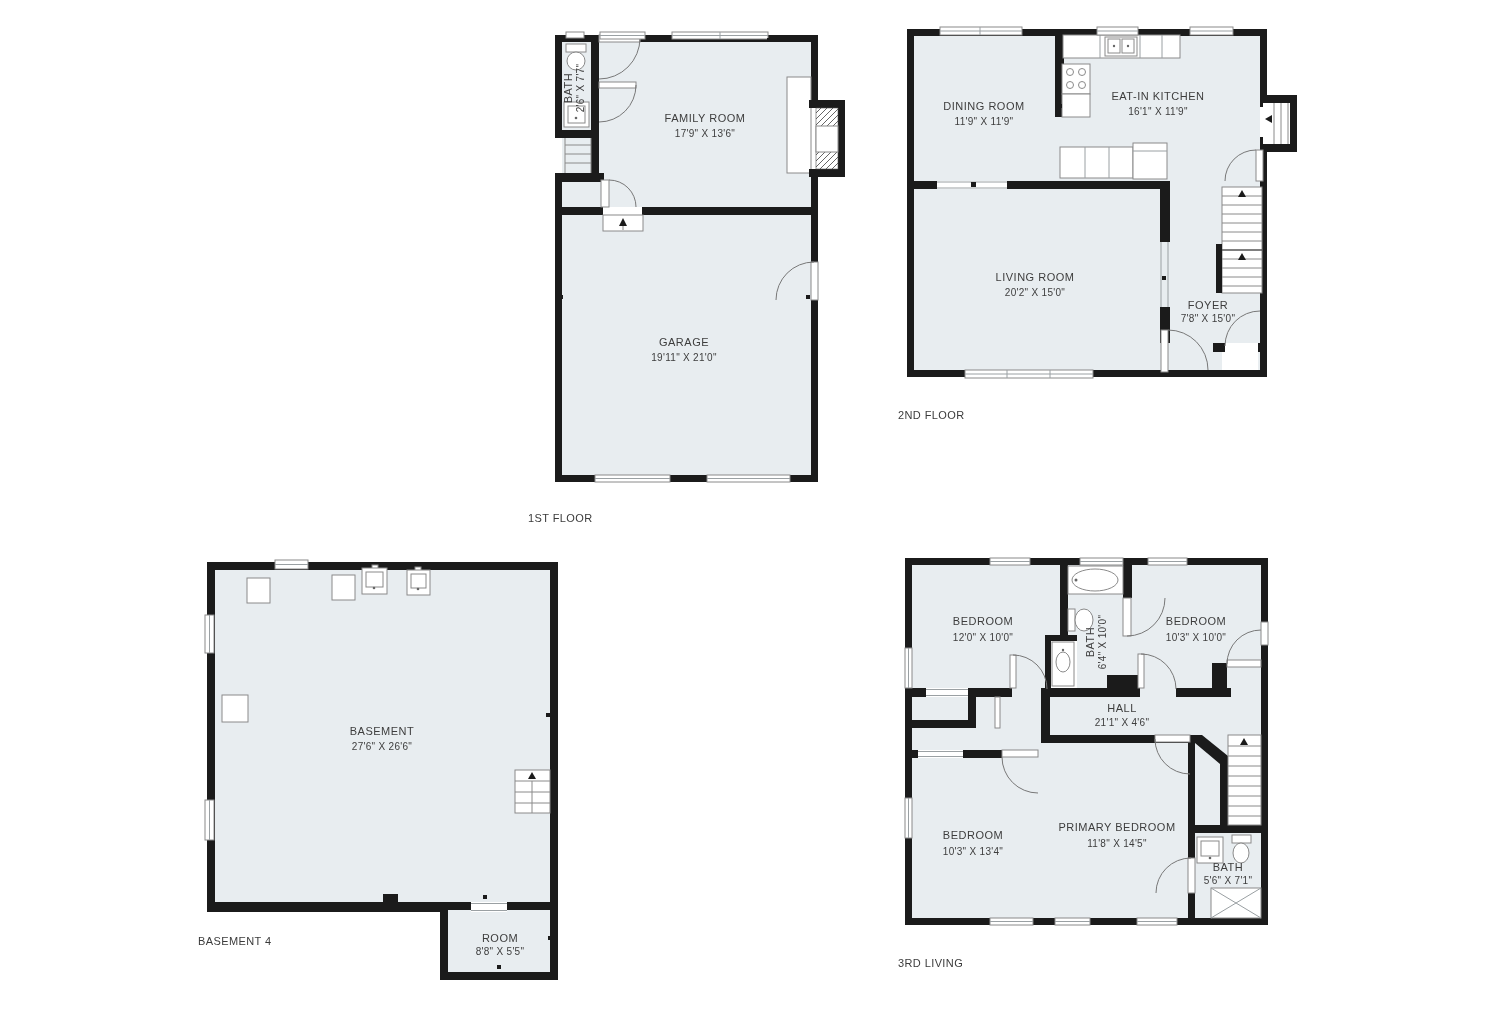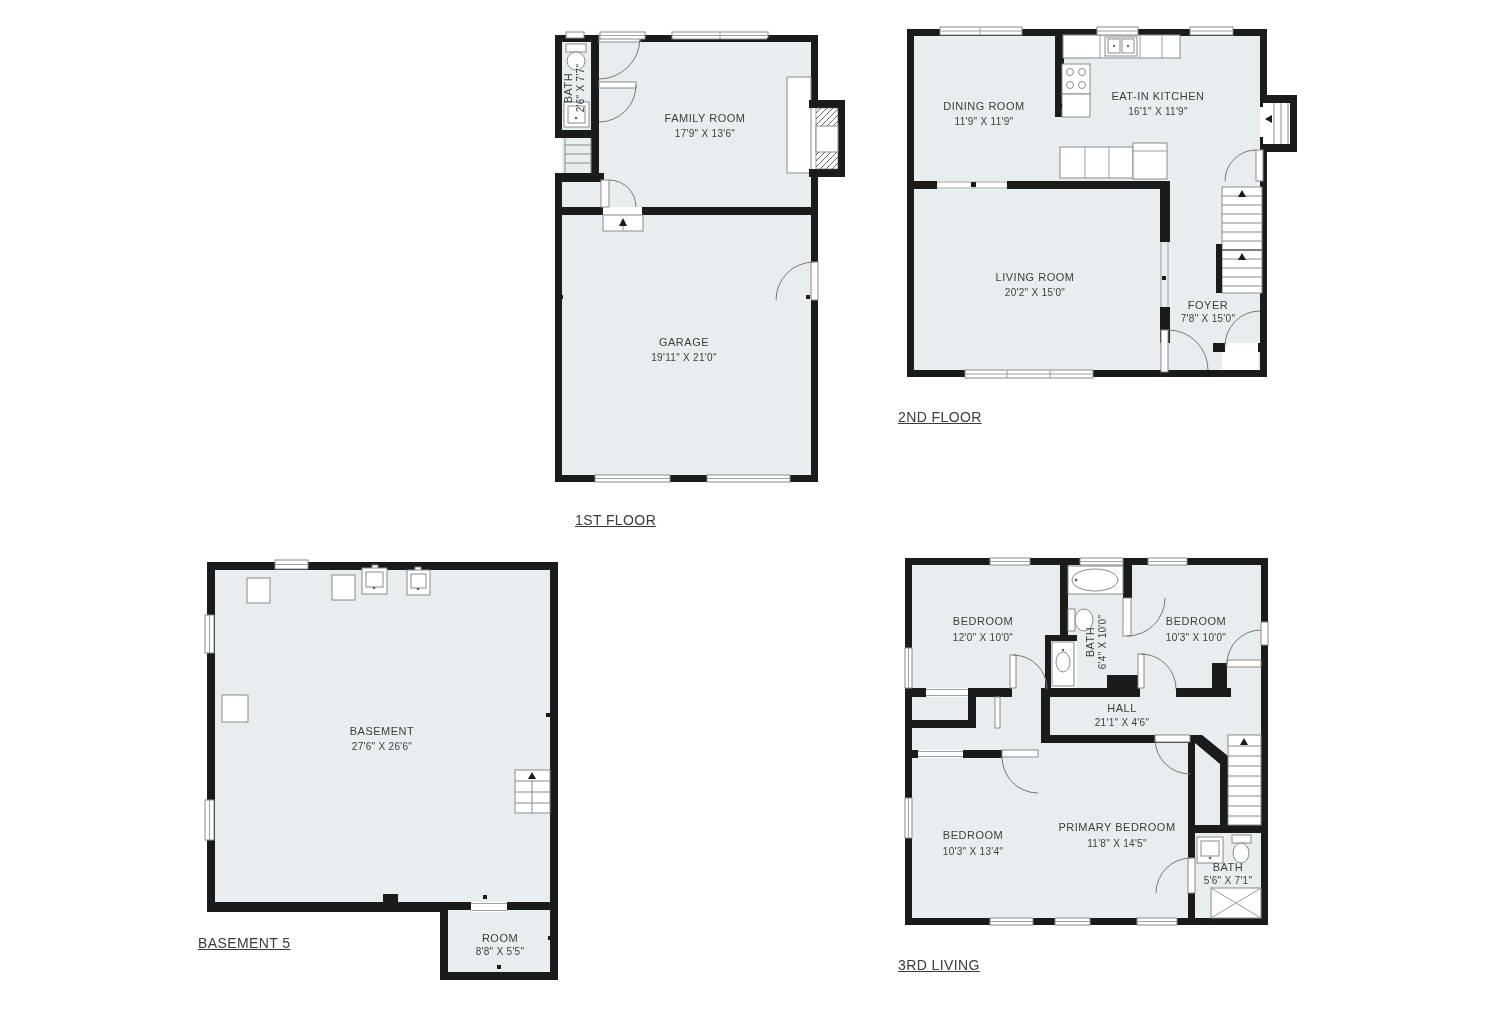--- a/index.html
+++ b/index.html
@@ -1,19 +1,19 @@
 <!DOCTYPE html>
 <html><head>
 <meta charset="utf-8">
 <style>
   html,body{margin:0;padding:0;background:#ffffff;}
   .canvas{position:relative;width:1500px;height:1027px;background:#fff;overflow:hidden;
           font-family:"Liberation Sans",sans-serif;}
   .plan{position:absolute;}
-  .floor-title{position:absolute;font-size:14px;color:#3b3b3b;letter-spacing:.4px;text-decoration:underline;}
+  .floor-title{position:absolute;font-size:11px;color:#3b3b3b;letter-spacing:.4px;}
   
   .wall{fill:#1b1b1b;}
   .floor{fill:#e8edf0;}
   .white{fill:#ffffff;}
   .fx{fill:#ffffff;stroke:#8a8a8a;stroke-width:1;}
   .fx2{fill:none;stroke:#8a8a8a;stroke-width:1;}
   .arc{fill:none;stroke:#787878;stroke-width:1;}
   .ln{stroke:#9aa0a3;stroke-width:1;fill:none;}
   .tread{stroke:#8a8a8a;stroke-width:1;fill:none;}
   .mk{fill:#1b1b1b;}
@@ -98,21 +98,21 @@
     </g>
     <g>
       <text class="lbl" transform="rotate(-90 21 58)" x="21" y="58">BATH</text>
       <text class="dim" transform="rotate(-90 33 58)" x="33" y="58">2'6" X 7'7"</text>
       <text class="lbl" x="154" y="92">FAMILY ROOM</text>
       <text class="dim" x="154" y="107">17'9" X 13'6"</text>
       <text class="lbl" x="133" y="316">GARAGE</text>
       <text class="dim" x="133" y="331">19'11" X 21'0"</text>
     </g>
   </svg>
-  <div class="floor-title" style="left:575px;top:512px">1ST FLOOR</div>
+  <div class="floor-title" style="left:528px;top:512px">1ST FLOOR</div>
 
   <svg class="plan" style="left:900px;top:24px" width="405" height="356" viewBox="0 0 405 356">
     <g>
       <rect class="wall" x="7" y="5" width="360" height="348"></rect>
       <rect class="floor" x="14" y="12" width="346" height="334"></rect>
       <rect class="wall" x="155" y="5" width="9" height="88"></rect>
       <rect class="wall" x="7" y="157" width="260" height="8"></rect>
       <rect class="white" x="37" y="157" width="70" height="8"></rect>
       <line class="ln" x1="37" y1="158" x2="107" y2="158"></line>
       <line class="ln" x1="37" y1="164" x2="107" y2="164"></line>
@@ -262,21 +262,21 @@
       <rect class="mk" x="297" y="410" width="4" height="4"></rect>
       <rect class="mk" x="283" y="340" width="4" height="4"></rect>
     </g>
     <g>
       <text class="lbl" x="182" y="180">BASEMENT</text>
       <text class="dim" x="182" y="195">27'6" X 26'6"</text>
       <text class="lbl" x="300" y="387">ROOM</text>
       <text class="dim" x="300" y="400">8'8" X 5'5"</text>
     </g>
   </svg>
-  <div class="floor-title" style="left:198px;top:935px">BASEMENT 5</div>
+  <div class="floor-title" style="left:198px;top:935px">BASEMENT 4</div>
 
   <svg class="plan" style="left:898px;top:550px" width="377" height="425" viewBox="0 0 377 425">
     <g>
       <rect class="wall" x="7" y="8" width="363" height="367"></rect>
       <rect class="floor" x="14" y="15" width="349" height="353"></rect>
       <rect class="wall" x="162" y="8" width="8" height="77"></rect>
       <rect class="wall" x="147" y="85" width="32" height="53"></rect>
       <rect class="white" x="153" y="91" width="26" height="47"></rect>
       <rect class="wall" x="225" y="8" width="9" height="40"></rect>
       <rect class="wall" x="209" y="125" width="33" height="22"></rect>

